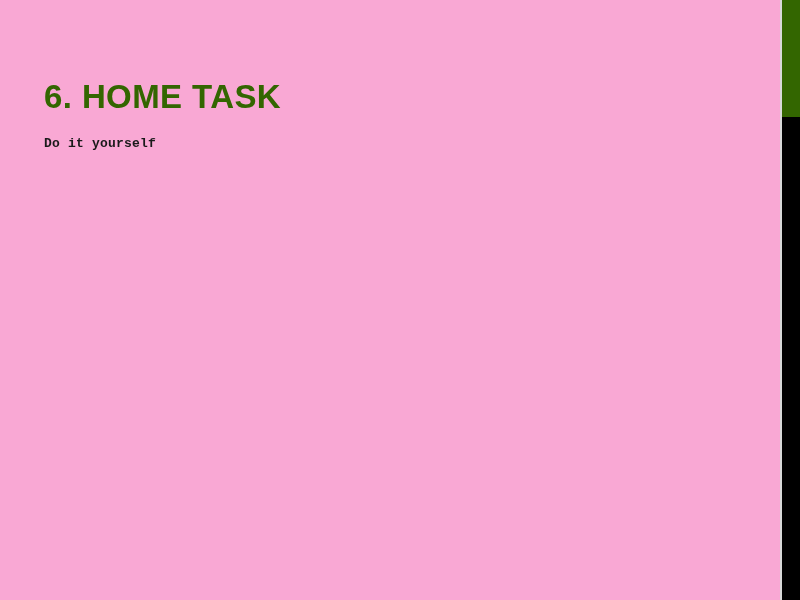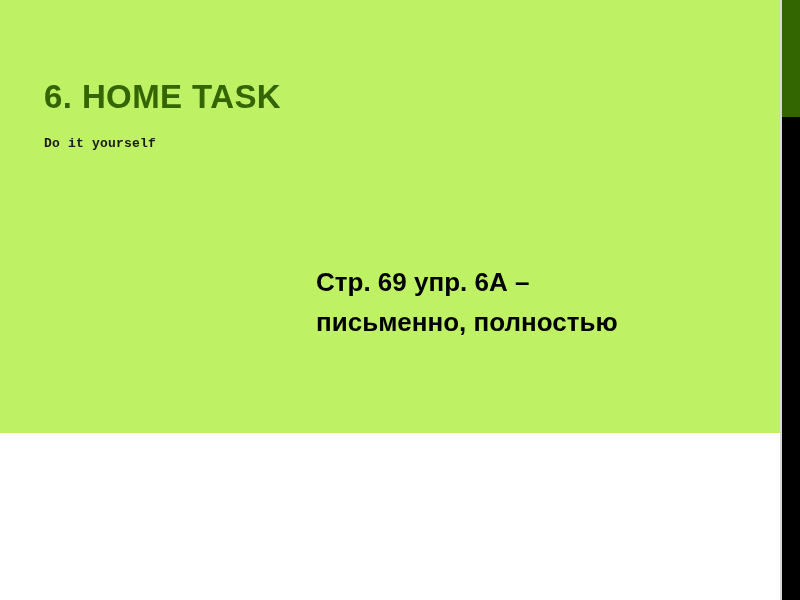--- a/index.html
+++ b/index.html
@@ -10,22 +10,22 @@
     width: 800px;
     height: 600px;
     background: #ffffff;
     font-family: "Liberation Sans", sans-serif;
     overflow: hidden;
   }
 
   #slide {
     position: relative;
     width: 800px;
-    height: 433px;
-    background: #bef264;
+    height: 600px;
+    background: #f9a8d4;
     box-sizing: border-box;
   }
 
   
   #right-rail {
     position: absolute;
     top: 0;
     right: 0;
     width: 20px;
     height: 600px;
@@ -110,18 +110,14 @@
     <div id="rail-divider"></div>
     <div id="rail-green"></div>
     <div id="rail-black"></div>
   </div>
 
   <div id="title-block">
     <h1 id="slide-title">6. HOME TASK</h1>
     <p id="slide-subtitle">Do it yourself</p>
   </div>
 
-  <div id="body-block">
-    <p class="body-line">Стр. 69 упр. 6А –</p>
-    <p class="body-line">письменно, полностью</p>
-  </div>
 
 </div>
 
 </body></html>

